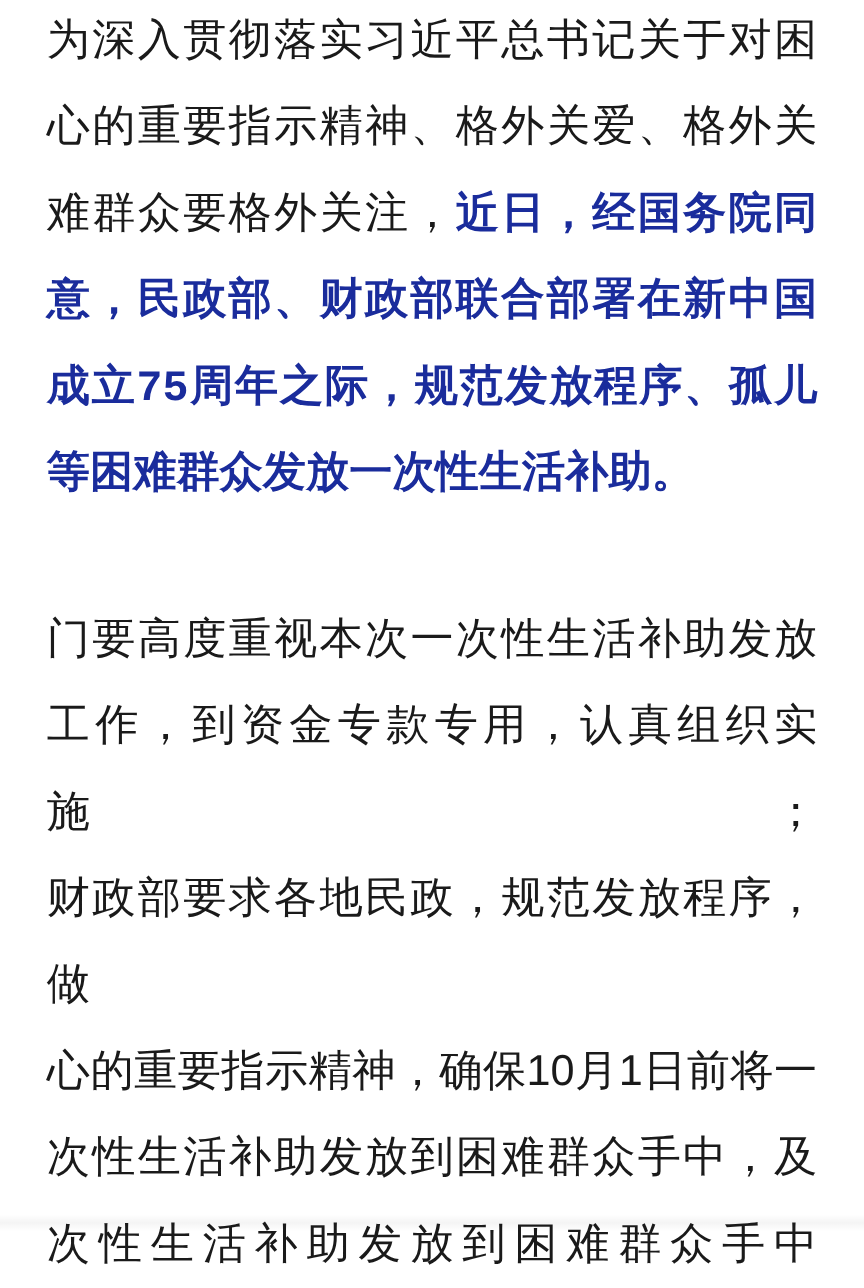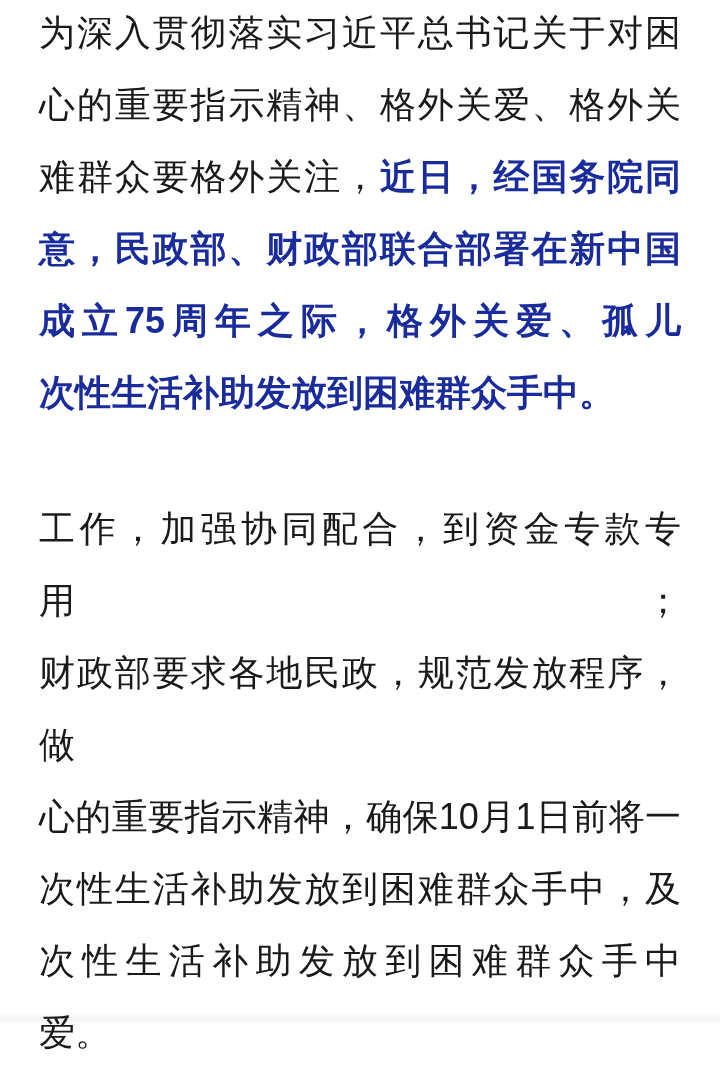--- a/index.html
+++ b/index.html
@@ -35,20 +35,21 @@
     text-align-last: justify;
     text-justify: inter-character;
     white-space: normal;
   }
   .line.last-line {
     text-align-last: left;
   }
   .em {
     color: var(--emphasis);
     font-weight: 700;
+    font-family: Liberation Mono, monospace;
   }
   .seam {
     position: absolute;
     left: 0;
     top: 1012px;
     width: 720px;
     height: 14px;
     z-index: 0;
     background: linear-gradient(to bottom,
       rgba(0,0,0,0) 0%,
@@ -64,26 +65,27 @@
 
 <main class="article">
 
   <section class="para">
     <div class="line">为深入贯彻落实习近平总书记关于对困</div>
     <div class="line">心的重要指示精神、格外关爱、格外关</div>
     <div class="line">
       <span>难群众要格外关注，</span><span class="em">近日，经国务院同</span>
     </div>
     <div class="line em">意，民政部、财政部联合部署在新中国</div>
-    <div class="line em">成立75周年之际，格外关爱、孤儿</div>
-    <div class="line em last-line">次性生活补助发放到困难群众手中。</div>
+    <div class="line em">成立75周年之际，规范发放程序、孤儿</div>
+    <div class="line em last-line">等困难群众发放一次性生活补助。</div>
   </section>
 
   <section class="para">
-    <div class="line">工作，加强协同配合，到资金专款专用；</div>
+    <div class="line">门要高度重视本次一次性生活补助发放</div>
+    <div class="line">工作，到资金专款专用，认真组织实施；</div>
     <div class="line">财政部要求各地民政，规范发放程序，做</div>
     <div class="line">心的重要指示精神，确保10月1日前将一</div>
     <div class="line">次性生活补助发放到困难群众手中，及</div>
     <div class="line">次性生活补助发放到困难群众手中</div>
     <div class="line last-line">爱。</div>
   </section>
 
 </main>
 
 </body></html>

